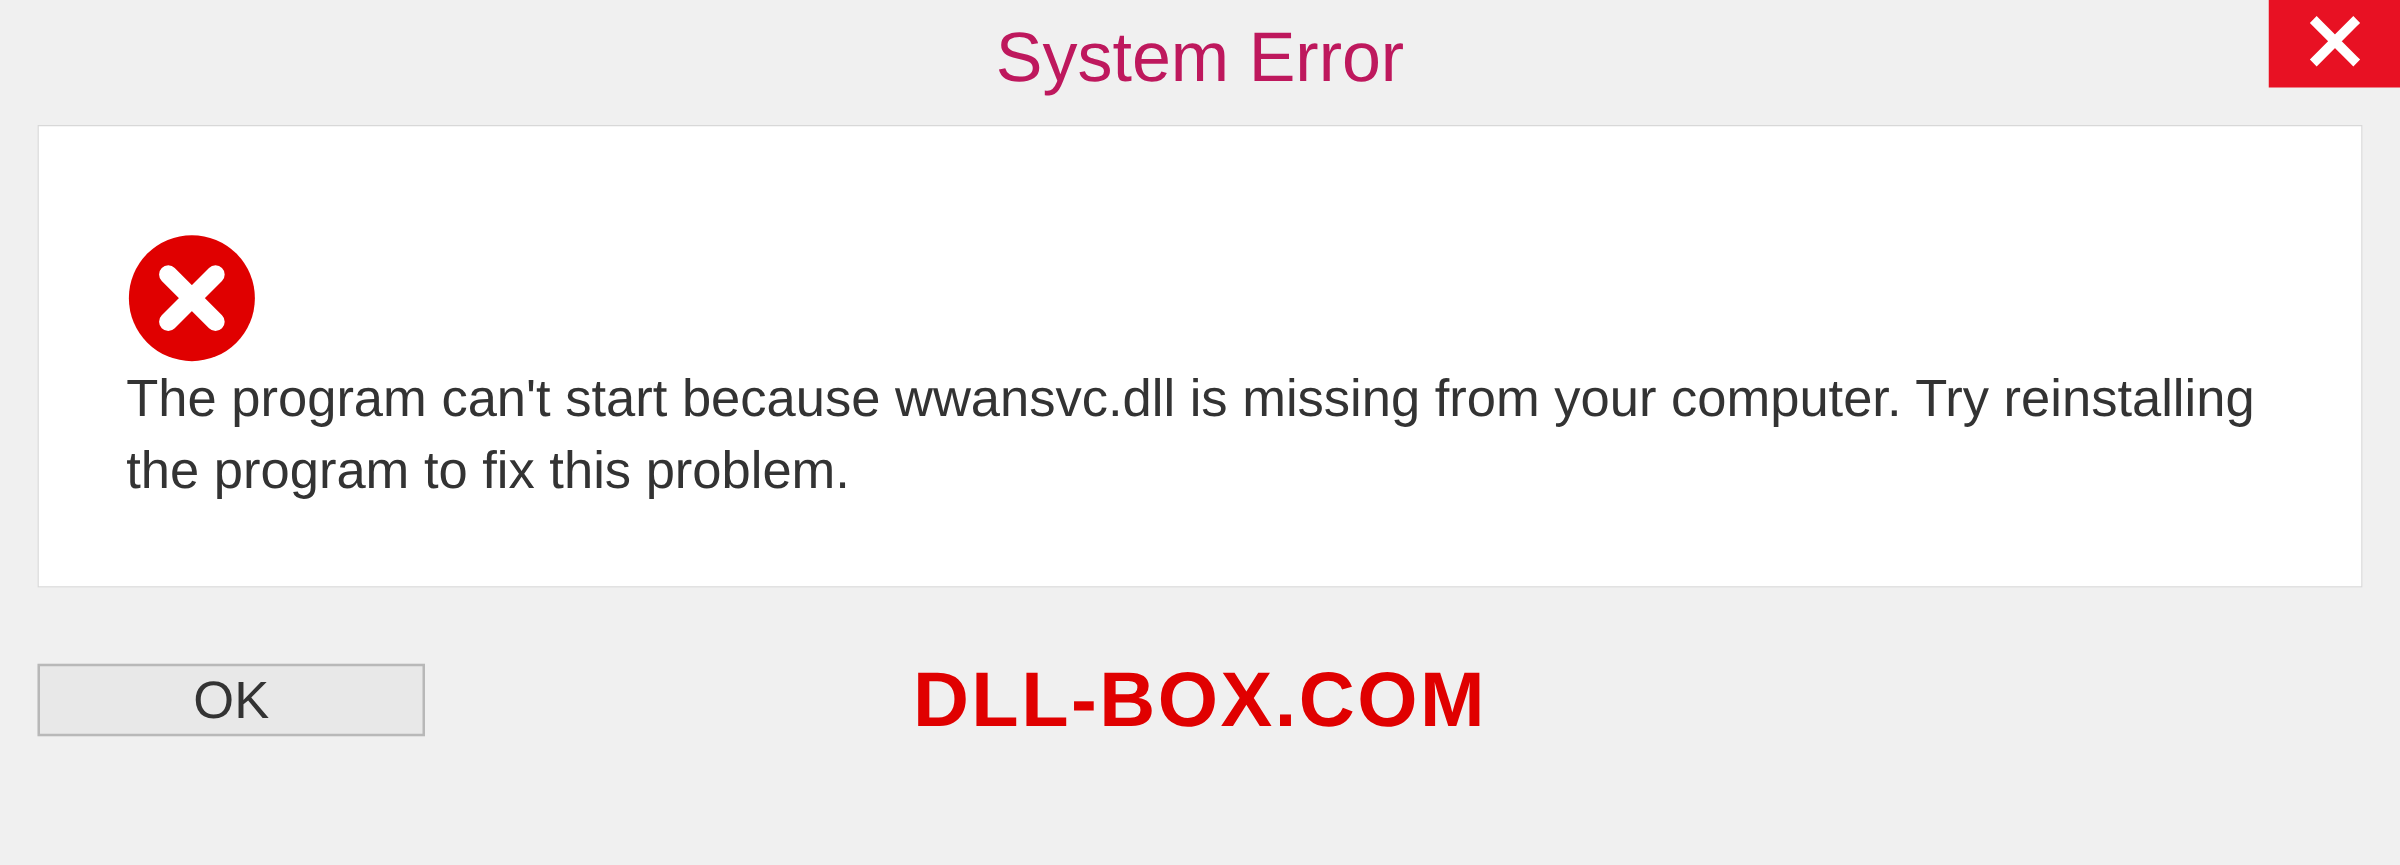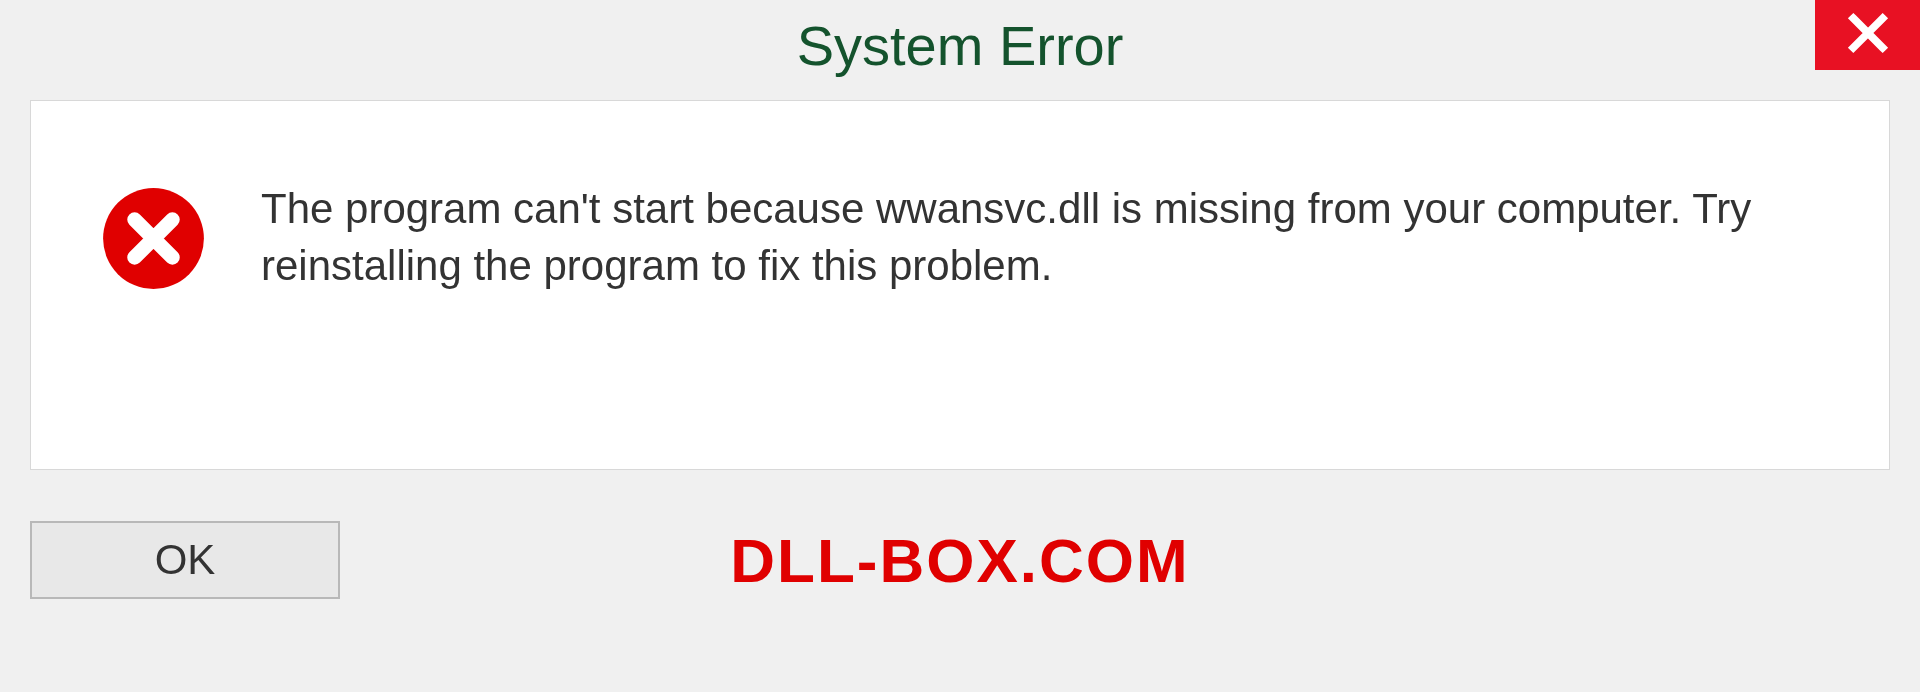--- a/index.html
+++ b/index.html
@@ -18,21 +18,21 @@
   .titlebar {
     position: relative;
     height: 90px;
     display: flex;
     align-items: center;
     justify-content: center;
   }
   .title {
     font-size: 56px;
     font-weight: 400;
-    color: #14532d;
+    color: #be185d;
   }
   .close-btn {
     position: absolute;
     top: 0;
     right: 0;
     width: 105px;
     height: 70px;
     background: #e81123;
     display: flex;
     align-items: center;
@@ -44,20 +44,21 @@
     height: 44px;
   }
   .body-area {
     margin: 10px 30px 0 30px;
     background: #ffffff;
     border: 1px solid #d8d8d8;
     height: 370px;
     display: flex;
     align-items: flex-start;
     padding: 80px 60px 40px 70px;
+    flex-direction: column;
   }
   .error-icon {
     width: 105px;
     height: 105px;
     flex-shrink: 0;
     margin-right: 55px;
     margin-top: 5px;
   }
   .error-icon svg {
     width: 100%;
@@ -83,21 +84,21 @@
     left: 50%;
     transform: translateX(-50%);
     font-size: 62px;
     font-weight: 800;
     color: #e00000;
     letter-spacing: 2px;
     font-family: Arial, sans-serif;
   }
   .ok-btn {
     width: 310px;
-    height: 78px;
+    height: 58px;
     background: #e8e8e8;
     border: 2px solid #b8b8b8;
     font-size: 42px;
     color: #333;
     display: flex;
     align-items: center;
     justify-content: center;
     cursor: pointer;
     margin-right: 10px;
   }

